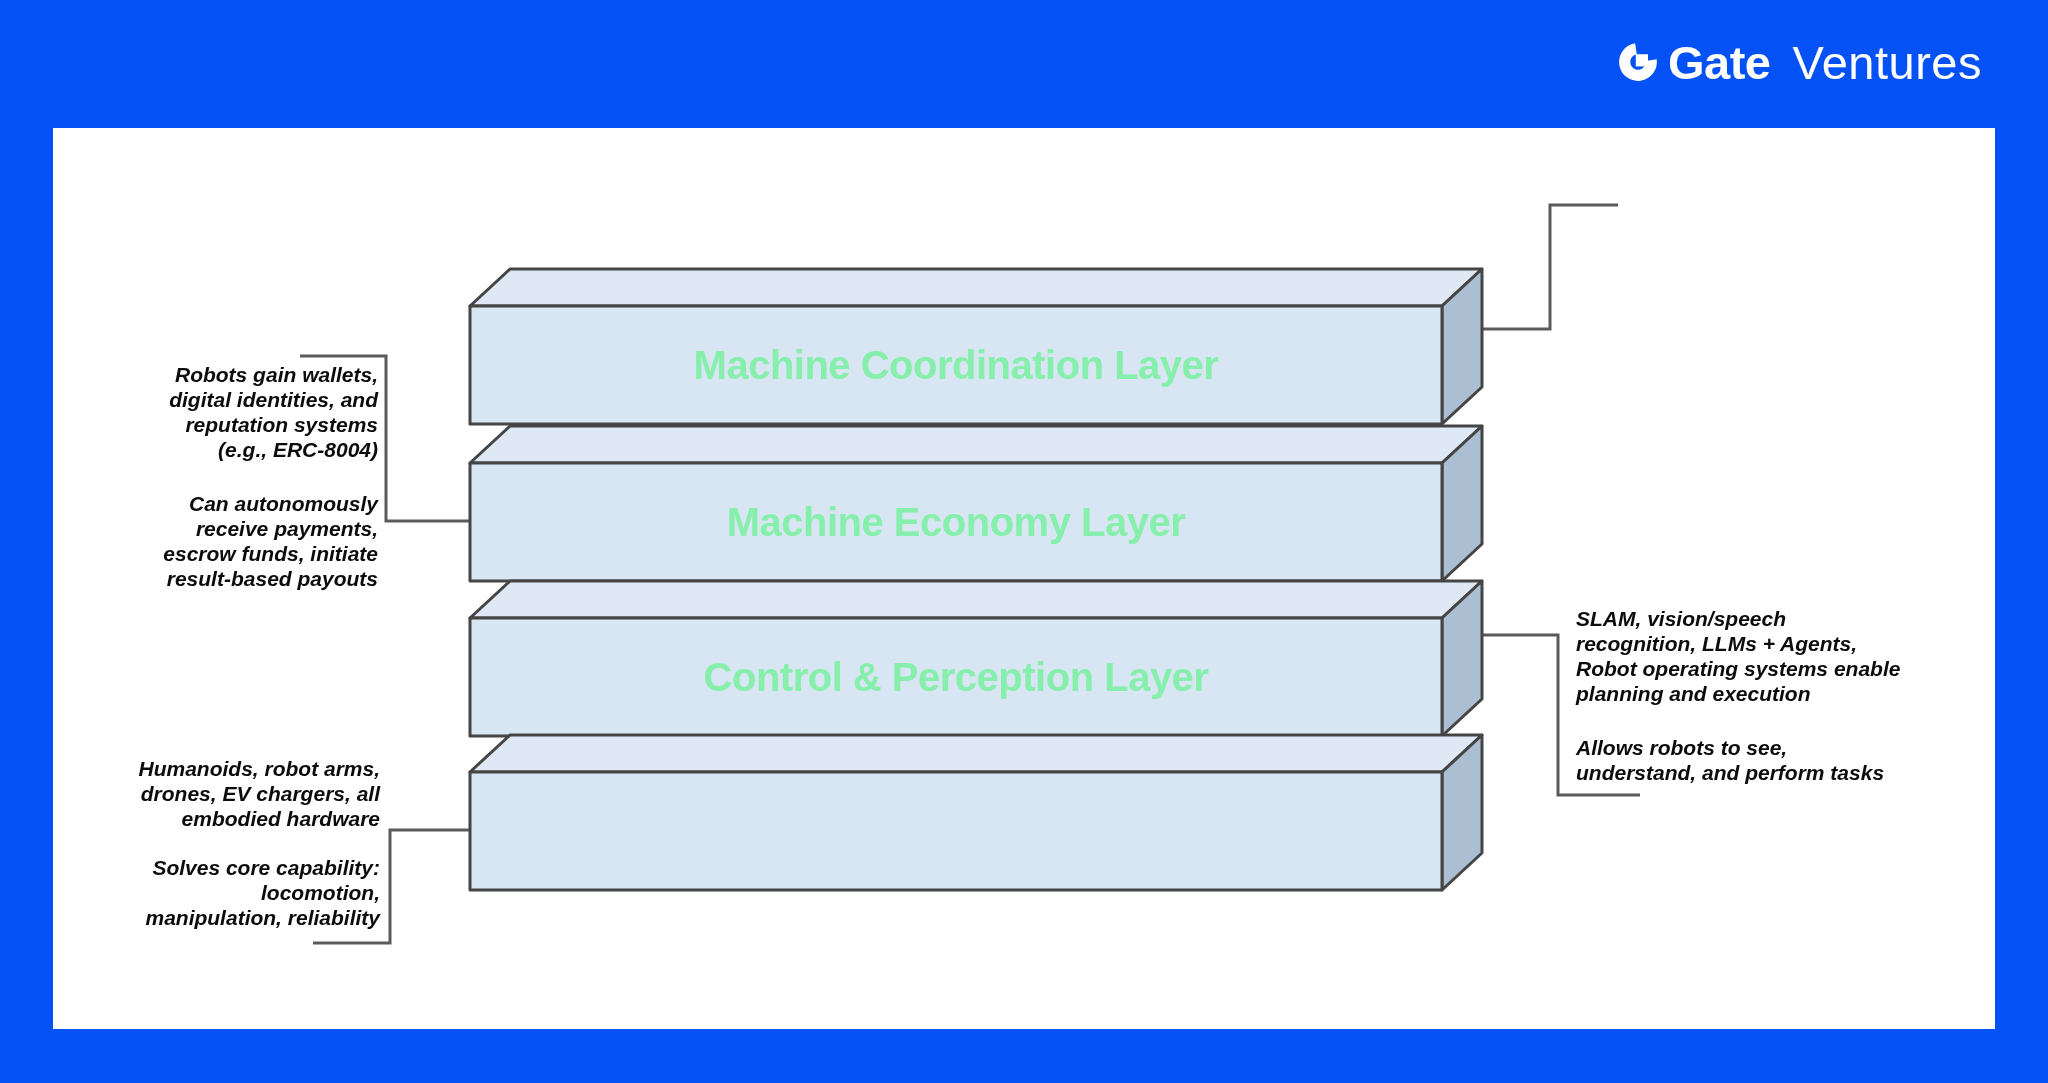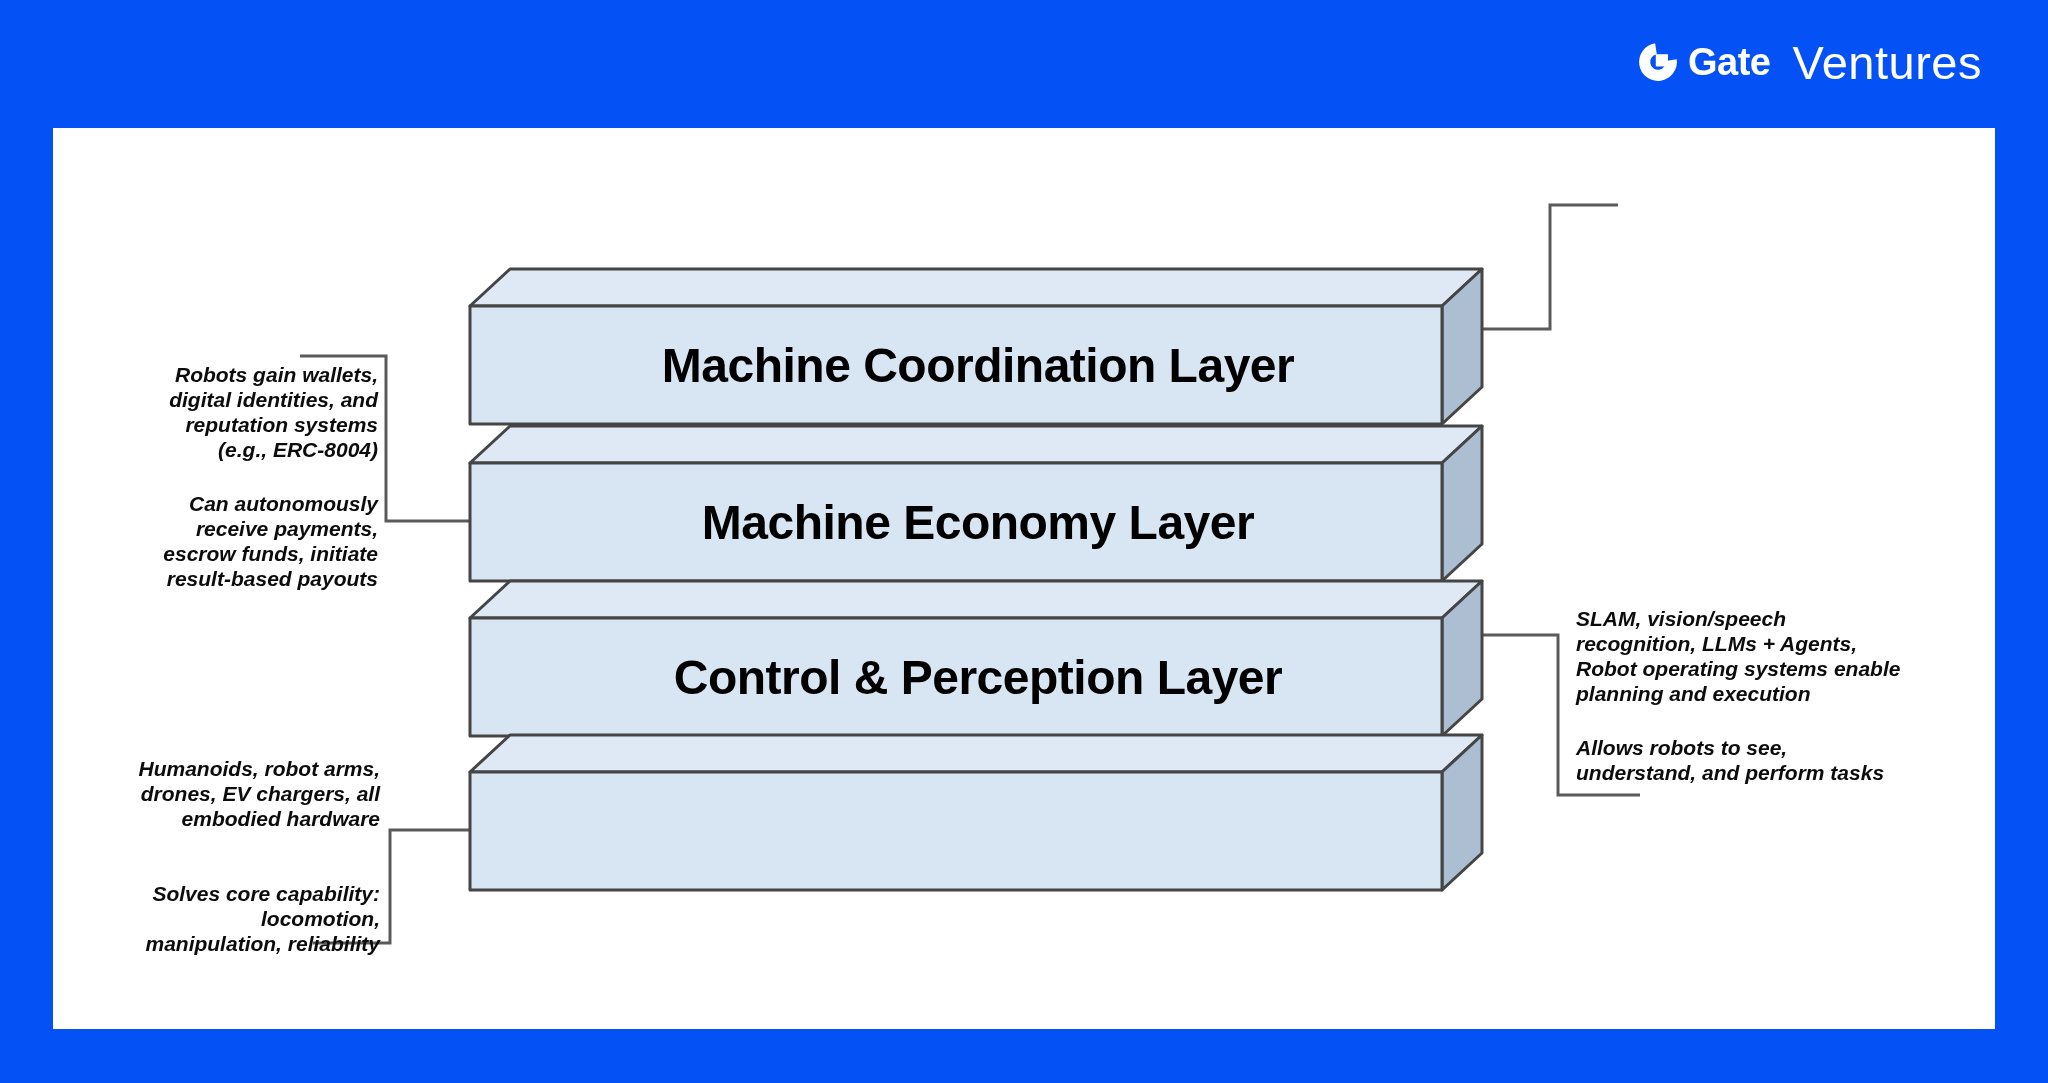--- a/index.html
+++ b/index.html
@@ -17,21 +17,21 @@
     top: 32px;
     right: 66px;
     height: 60px;
     display: flex;
     align-items: center;
     gap: 10px;
     color: #ffffff;
   }
   .logo svg { display: block; }
   .logo .bold {
-    font-size: 38px;
+    font-size: 47px;
     font-weight: 700;
     letter-spacing: -0.5px;
     line-height: 1;
   }
   .logo .light {
     font-size: 47px;
     font-weight: 400;
     letter-spacing: 0.5px;
     line-height: 1;
     margin-left: 12px;
@@ -48,30 +48,30 @@
   .diagram-svg {
     position: absolute;
     left: 0; top: 0;
     width: 2048px;
     height: 1083px;
     pointer-events: none;
   }
   
   .layer-label {
     position: absolute;
-    left: 492px;
+    left: 470px;
     width: 972px;
     height: 118px;
     display: flex;
     align-items: center;
     justify-content: center;
-    font-size: 48px;
+    font-size: 40px;
     font-weight: 700;
     letter-spacing: -0.5px;
-    color: #000000;
+    color: #86efac;
     white-space: nowrap;
   }
   .label-1 { top: 306px; }
   .label-2 { top: 463px; }
   .label-3 { top: 618px; }
   .label-4 { top: 772px; }
   
   .annotation {
     position: absolute;
     font-size: 21px;
@@ -84,21 +84,21 @@
     margin: 0;
     white-space: pre-line;
   }
   .annotation p + p { margin-top: 29px; }
   .annotation.align-right { text-align: right; }
   .annotation.align-left  { text-align: left; }
   .note-coordination { left: 1565px; top: 216px; width: 440px; }
   .note-economy      { left: 70px;   top: 362px; width: 308px; }
   .note-control      { left: 1576px; top: 606px; width: 450px; }
   .note-physical     { left: 72px;   top: 756px; width: 308px; }
-  .note-physical p + p { margin-top: 50px; }
+  .note-physical p + p { margin-top: 24px; }
 </style>
 </head>
 <body>
 
 <div class="page">
 
   <div class="logo">
     <svg width="40" height="40" viewBox="0 0 36 36" aria-hidden="true">
       <circle cx="18" cy="18" r="12" fill="none" stroke="#ffffff" stroke-width="10" stroke-dasharray="56 19.4" transform="rotate(-8 18 18)"></circle>
       <rect x="16" y="11" width="11" height="11" fill="#ffffff"></rect>

